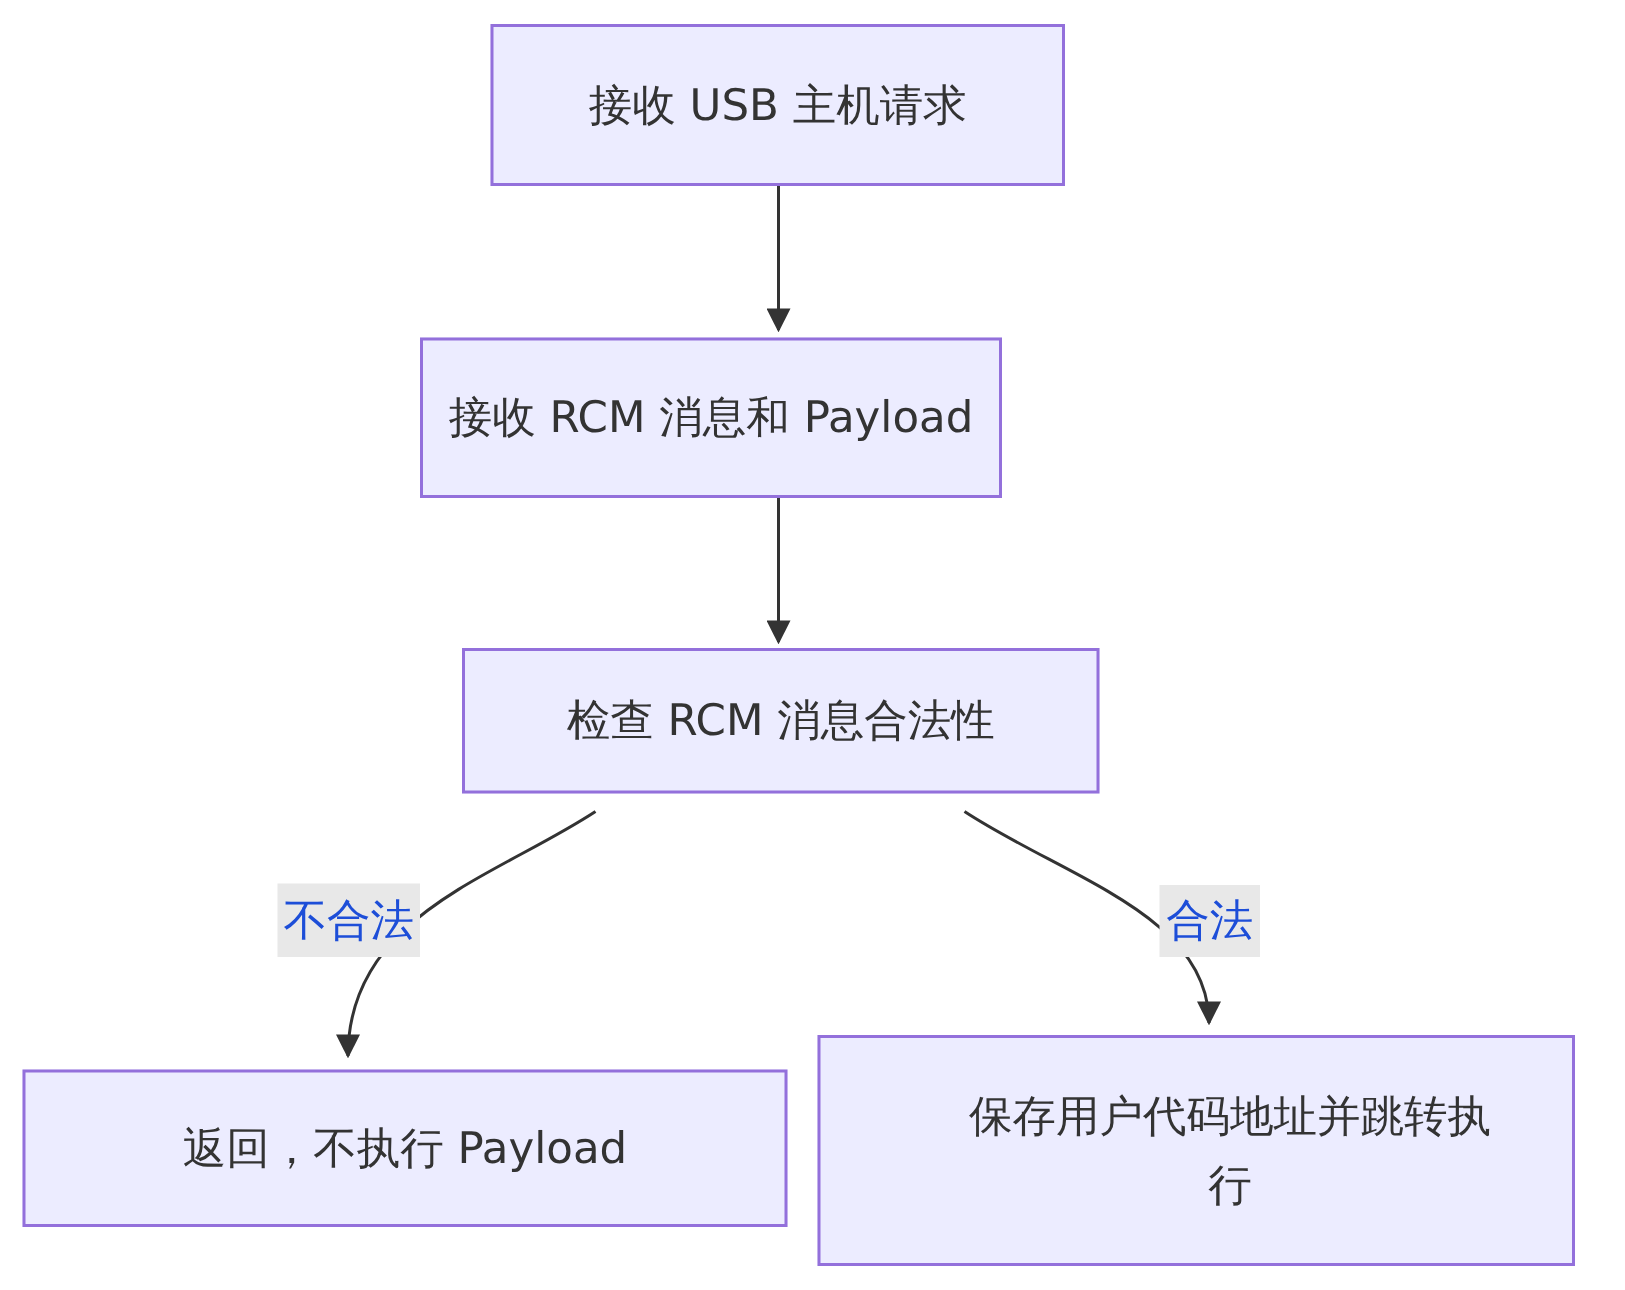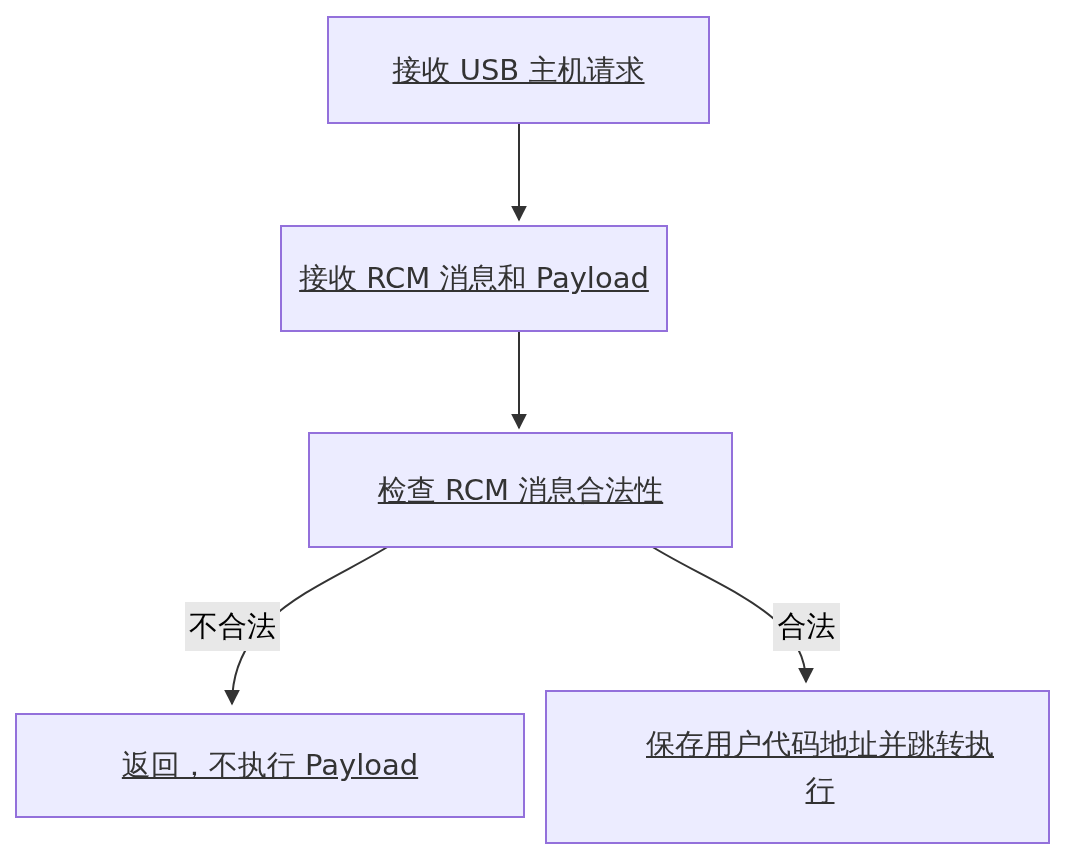--- a/index.html
+++ b/index.html
@@ -33,41 +33,39 @@
     background: #ECECFF;
     border: 2px solid #9370DB;
     box-sizing: border-box;
     display: flex;
     align-items: center;
     justify-content: center;
     color: #333333;
     font-size: 29px;
     line-height: 1.6;
     text-align: center;
-    text-decoration: underline;
   }
   .node .node-label {
     display: inline-block;
   }
   .node-1 { left: 327px; top: 16px;  width: 383px; height: 108px; }
   .node-2 { left: 280px; top: 225px; width: 388px; height: 107px; }
-  .node-3 { left: 308px; top: 432px; width: 425px; height: 116px; }
+  .node-3 { left: 308px; top: 432px; width: 425px; height: 97px; }
   .node-4 { left: 15px;  top: 713px; width: 510px; height: 105px; }
   .node-5 { left: 545px; top: 690px; width: 505px; height: 154px; }
   .node-5 .node-label { width: 362px; margin-left: 45px; }
   .edge-label {
     position: absolute;
     background: #e8e8e8;
-    color: #000000;
+    color: #1d4ed8;
     font-size: 29px;
     display: flex;
     align-items: center;
     justify-content: center;
     box-sizing: border-box;
-    margin-top: 13px;
   }
   .edge-label-invalid { left: 185px; top: 589px; width: 95px; height: 49px; }
   .edge-label-valid   { left: 773px; top: 590px; width: 67px; height: 48px; text-align: center; }
 </style>
 </head>
 <body>
 
 <div class="canvas">
 
   <svg class="edges" viewBox="0 0 1083 860" xmlns="http://www.w3.org/2000/svg">

